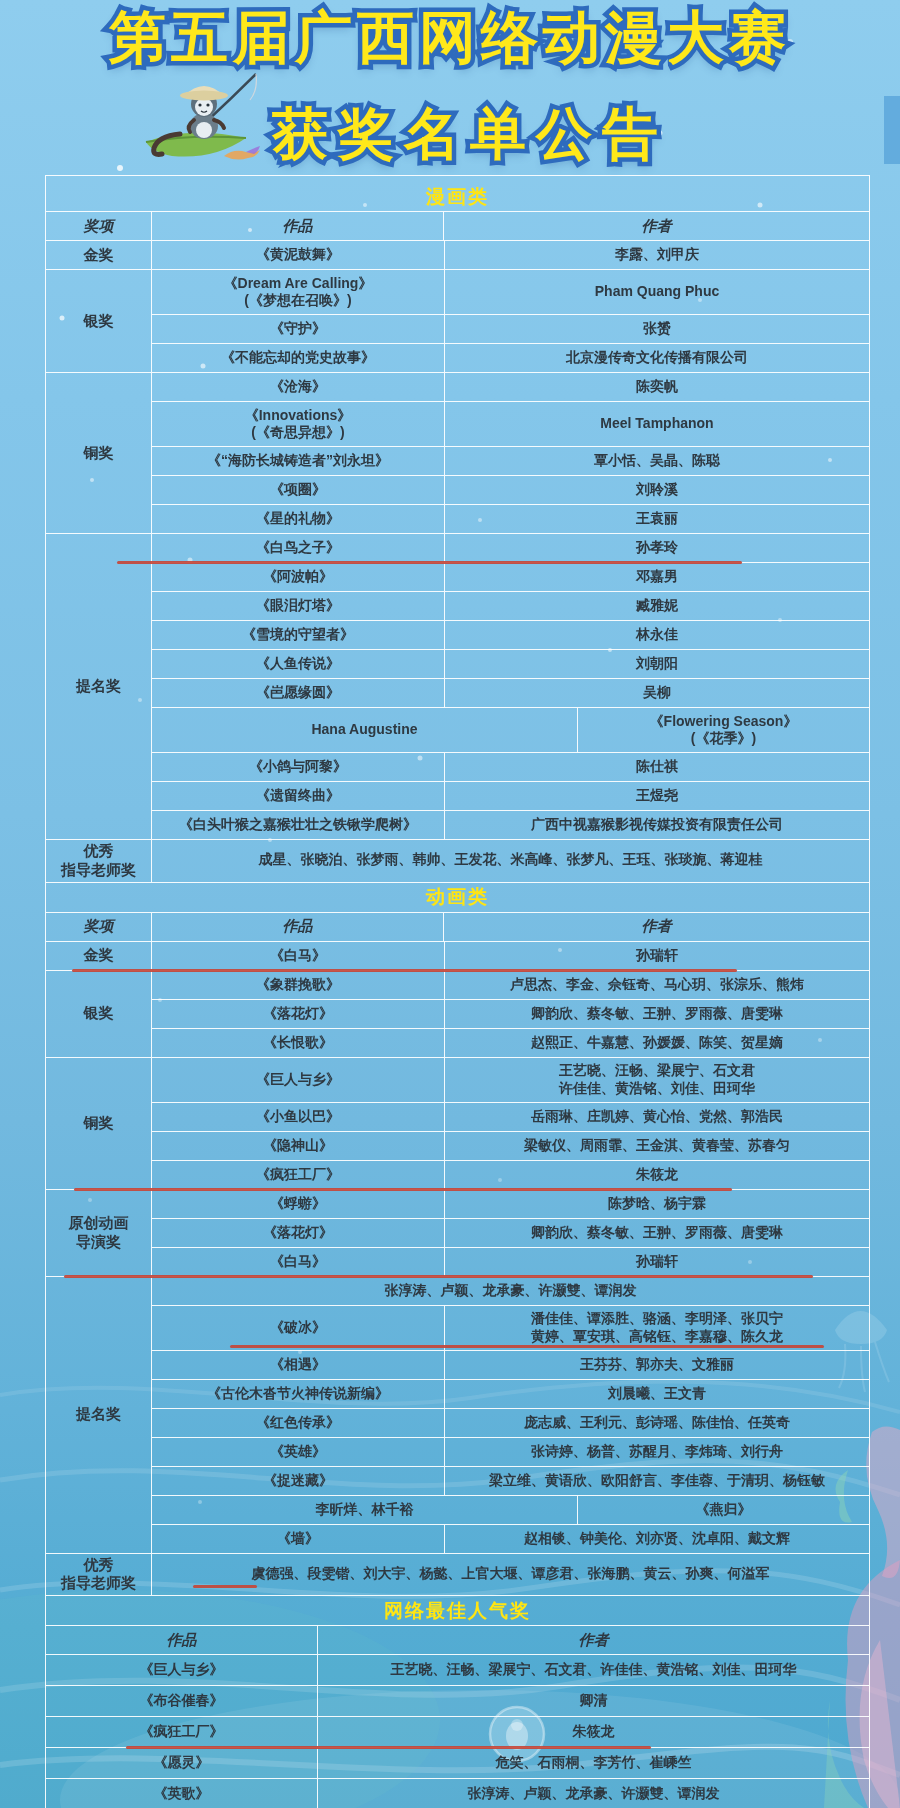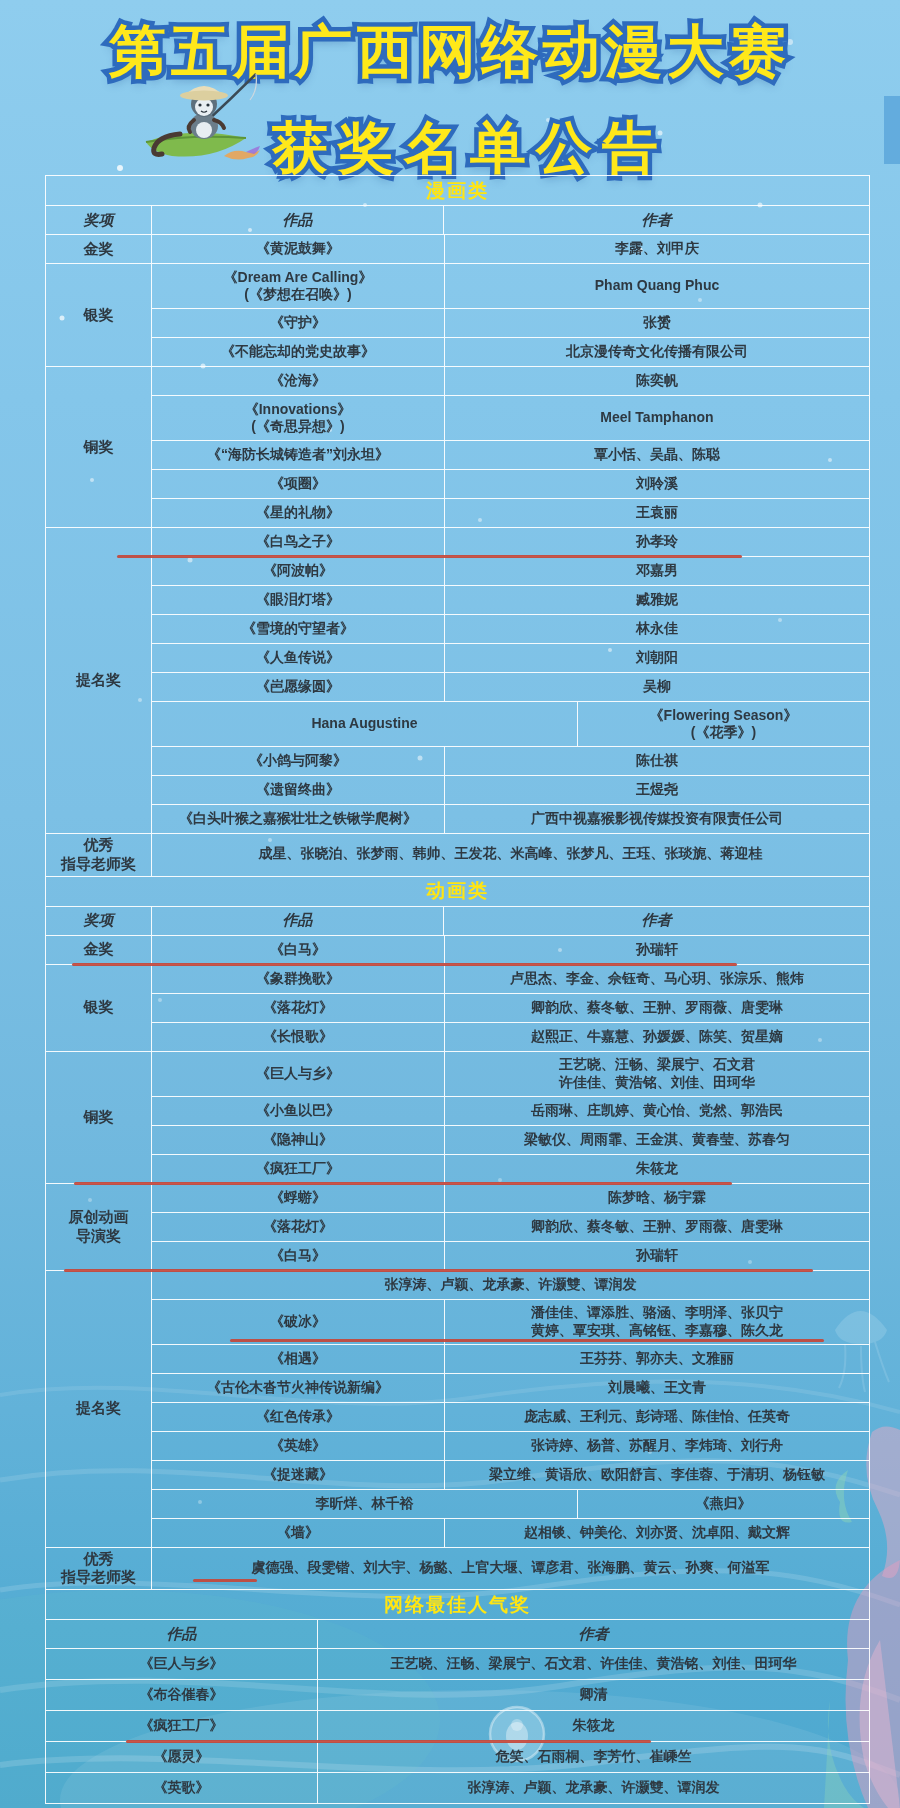--- a/index.html
+++ b/index.html
@@ -7,30 +7,30 @@
   .page{position:relative;width:900px;height:1808px;overflow:hidden;
     background:linear-gradient(180deg,#8fcdee 0%,#84c6ea 22%,#7cc0e5 45%,#72b9df 62%,#62b2d9 78%,#54acd3 90%,#4da8cf 100%);}
   .decor{position:absolute;inset:0;z-index:0;pointer-events:none;}
 
   
   .title-wrap{position:absolute;left:0;top:0;width:100%;z-index:2;text-align:center;}
   .stroke-text{position:relative;display:block;color:#ffe81a;font-weight:900;z-index:1;}
   .stroke-text::before{content:attr(data-text);position:absolute;left:0;right:0;top:0;
     -webkit-text-stroke:9px #2e6bbd;color:#2e6bbd;z-index:-1;
     text-shadow:0 5px 10px rgba(15,60,130,.35);}
-  .t1{margin-top:14px;font-size:57px;letter-spacing:5px;}
+  .t1{font-size:57px;letter-spacing:5px;}
   .t2{margin-top:20px;font-size:56px;letter-spacing:10px;text-indent:40px;}
   .mascot{position:absolute;left:128px;top:68px;z-index:3;}
 
   
   :root{--line:rgba(255,255,255,.92);--bw:1.5px;}
   .tbl{position:absolute;left:45px;top:175px;width:823px;z-index:2;
     border:var(--bw) solid var(--line);color:#2e3942;font-weight:bold;font-size:14px;}
   .trow{border-top:var(--bw) solid var(--line);}
-  .tbl > :first-child{border-top:none;}
+  .tbl > :first-child{border-top:none;margin-top:6px;}
   .sec-title{height:29px;display:flex;align-items:center;justify-content:center;
     color:#ffe512;font-size:19px;letter-spacing:2px;}
   .hdr{display:flex;font-style:italic;}
   .hdr .cell{height:28px;font-size:15px;}
   .cell{display:flex;align-items:center;justify-content:center;text-align:center;
     white-space:pre-line;line-height:1.25;padding:2px 6px;box-sizing:border-box;}
   .cell + .cell, .grows{border-left:var(--bw) solid var(--line);}
   .c1{width:105px;flex:none;}
   .cw{width:292px;flex:none;}
   .ca{flex:1;}

